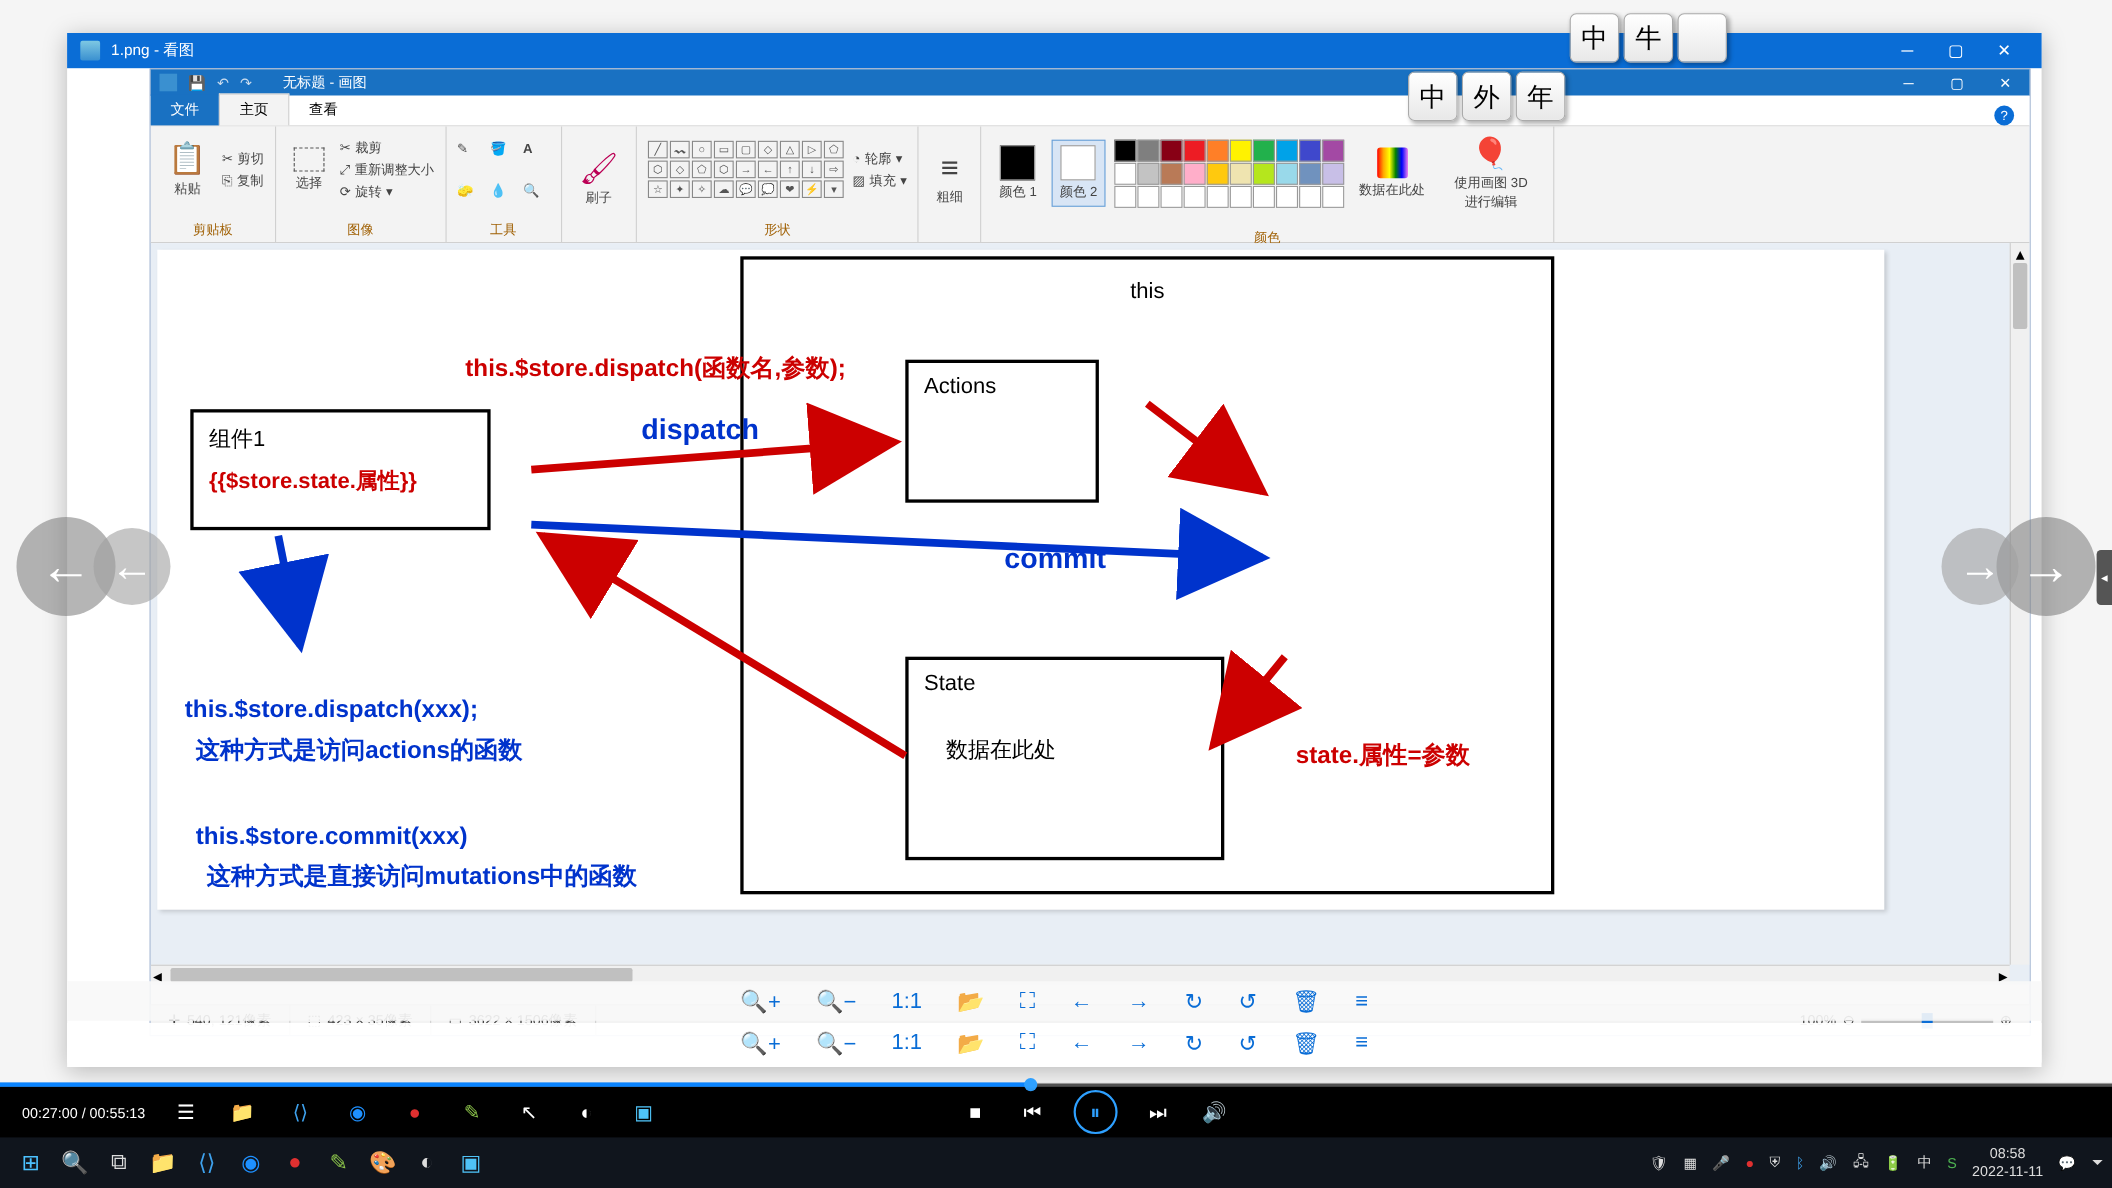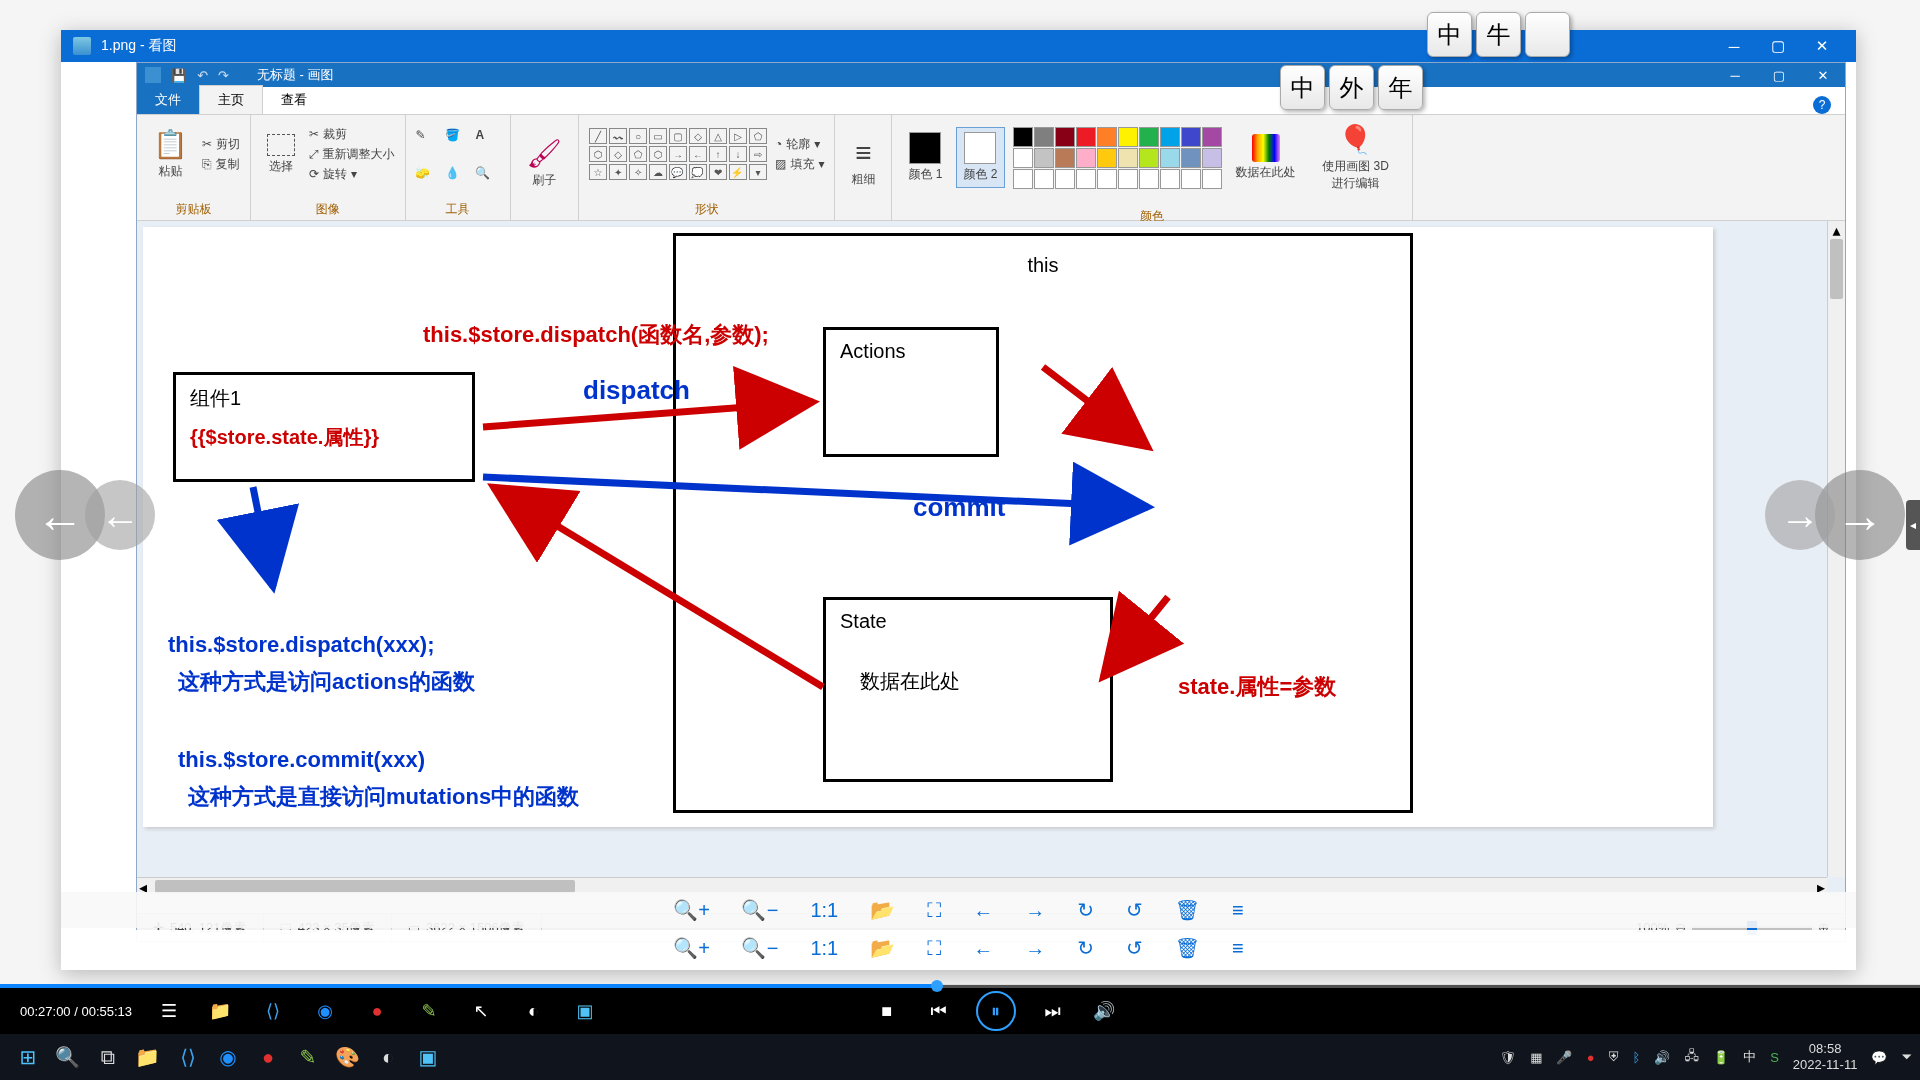--- a/index.html
+++ b/index.html
@@ -314,21 +314,21 @@
         </div>
       </div>
 
       <div class="canvas-wrap">
         <div class="canvas">
 
           <div class="box" style="left:530px;top:6px;width:740px;height:580px;padding:0">
             <div style="text-align:center;font-size:20px;margin-top:18px">this</div>
           </div>
 
-          <div class="box" style="left:30px;top:145px;width:302px;height:110px">
+          <div class="box" style="left:30px;top:145px;width:273px;height:110px">
             <div style="margin-bottom:12px">组件1</div>
             <div class="red" style="font-weight:bold">{{$store.state.属性}}</div>
           </div>
 
           <div class="box" style="left:680px;top:100px;width:176px;height:130px">
             <div>Actions</div>
           </div>
 
 
           <div class="box" style="left:680px;top:370px;width:290px;height:185px">

